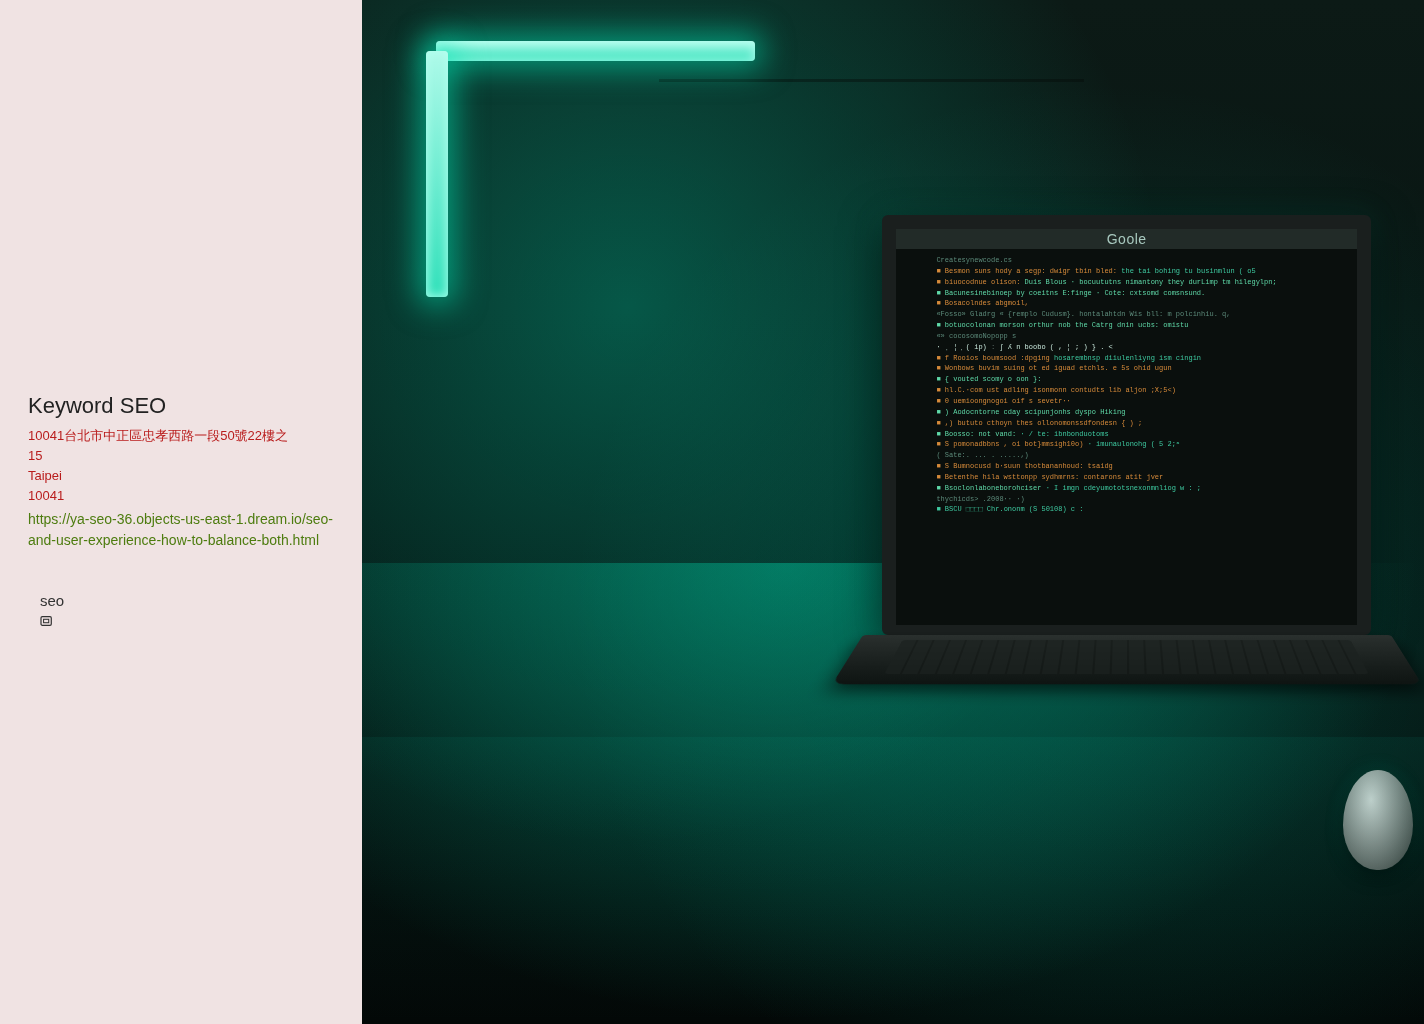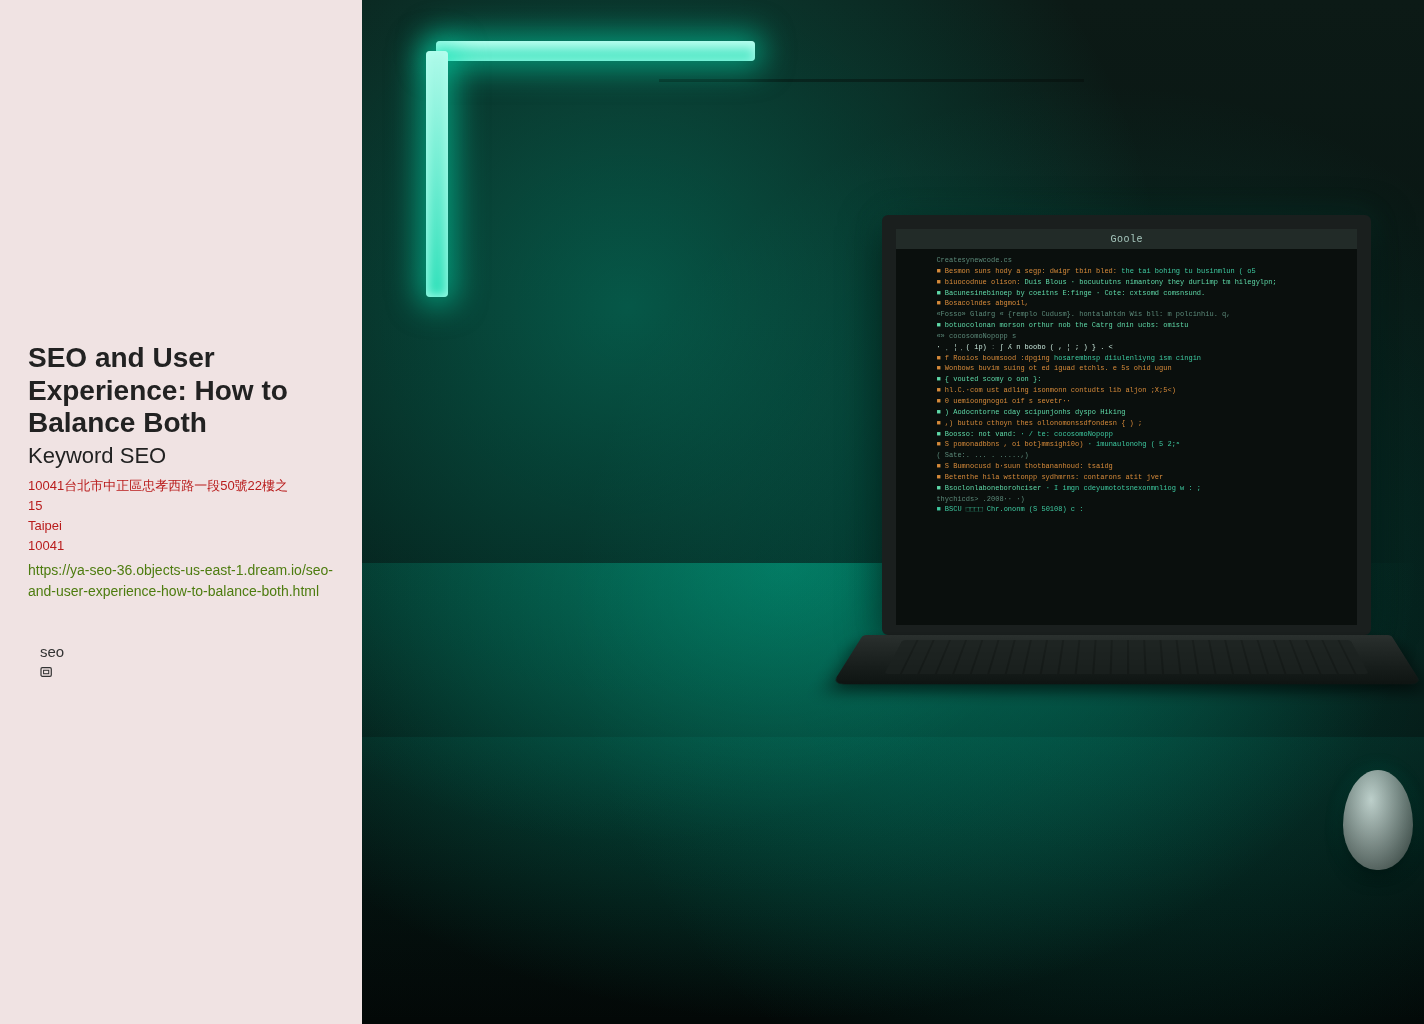--- a/index.html
+++ b/index.html
@@ -103,23 +103,23 @@
       border-radius: 6px;
       box-shadow: 0 10px 40px rgba(0,0,0,0.7), 0 0 30px rgba(0,200,160,0.15);
       overflow: hidden;
     }
     .screen-header {
       height: 20px;
       background: #222b28;
       display: flex;
       align-items: center;
       justify-content: center;
-      font-size: 10px;
+      font-size: 14px;
       color: #a8c9bf;
-      font-family: Liberation Mono, monospace;
+      font-family: Liberation Sans, sans-serif;
       letter-spacing: 0.5px;
     }
     .screen-body {
       padding: 6px 10px 8px 10px;
     }
     .code-line {
       font-family: 'Courier New', monospace;
       font-size: 7px;
       line-height: 1.55;
       white-space: nowrap;
@@ -165,21 +165,20 @@
       position: absolute;
       top: 0; left: 28%; width: 40%; height: 8%;
       border-bottom: 3px solid #050a08;
       opacity: 0.4;
     }
   </style>
 </head>
 <body>
 
 <div class="left-panel">
-  <h1 class="page-title">SEO and User Experience: How to Balance Both</h1>
   <div class="subtitle">Keyword SEO</div>
   <div class="info-line">10041台北市中正區忠孝西路一段50號22樓之</div>
   <div class="info-line">15</div>
   <div class="info-line">Taipei</div>
   <div class="info-line">10041</div>
   <div class="url-line">https://ya-seo-36.objects-us-east-1.dream.io/seo-and-user-experience-how-to-balance-both.html</div>
 
   <div class="tag-section">
     <div class="tag-label">seo</div>
     <svg class="tag-icon" viewBox="0 0 16 14">
@@ -209,21 +208,21 @@
         <div class="code-line"><span class="c-green">■ botuocolonan morson orthur nob the Catrg dnin ucbs: omistu</span></div>
         <div class="code-line"><span class="c-dim">«»  cocosomoNopopp s</span></div>
         <div class="code-line"><span class="c-white">· ˌ ¦ ̩ ( ip) ː ʃ ʎ n boobo ( , ¦ ; ) } . &lt;</span></div>
         <div class="code-line"><span class="c-orange">■ f Rooios boumsood :dpging</span> <span class="c-teal">hosarembnsp diiulenliyng ism cingin</span></div>
         <div class="code-line"><span class="c-orange">■ Wonbows buvim suing ot ed iguad etchls. e 5s ohid ugun</span></div>
         <div class="code-line"><span class="c-green">■ { vouted scomy o oon }:</span></div>
         <div class="code-line"><span class="c-orange">■ hl.C.·com ust adling isonmonn contudts lib aljon ;X;5&lt;)</span></div>
         <div class="code-line"><span class="c-orange">■ 0 uemioongnogoi oif s sevetr··</span></div>
         <div class="code-line"><span class="c-green">■ ) Aodocntorne cday scipunjonhs dyspo Hiking</span></div>
         <div class="code-line"><span class="c-orange">■ ,) bututo cthoyn thes ollonomonssdfondesn { ) ;</span></div>
-        <div class="code-line"><span class="c-green">■ Boosso: not vand:</span> <span class="c-teal">· / te: cocosomoNopopp</span></div>
+        <div class="code-line"><span class="c-green">■ Boosso: not vand:</span> <span class="c-teal">· / te: ibnbonduotoms</span></div>
         <div class="code-line"><span class="c-orange">■ S pomonadbbns , oi bot}mmsigh10o)</span> <span class="c-teal">· imunaulonohg ( 5 2;ᵃ</span></div>
         <div class="code-line"><span class="c-dim">( Sate:. ... . .....,)</span></div>
         <div class="code-line"><span class="c-orange">■ S Bumnocusd b·suun thotbananhoud: tsaidg</span></div>
         <div class="code-line"><span class="c-orange">■ Betenthe hila wsttonpp  sydhmrns: contarons atit jver</span></div>
         <div class="code-line"><span class="c-green">■ Bsoclonlaboneborohciser</span> <span class="c-teal">· I imgn cdeyumototsnexonmnliog w : ;</span></div>
         <div class="code-line"><span class="c-dim">thychicds&gt; .2008·· ·)</span></div>
         <div class="code-line"><span class="c-teal">■ BSCU  ⬚⬚⬚⬚  Chr.ononm  (S  50108) c :</span></div>
       </div>
     </div>
     <div class="laptop-base">

